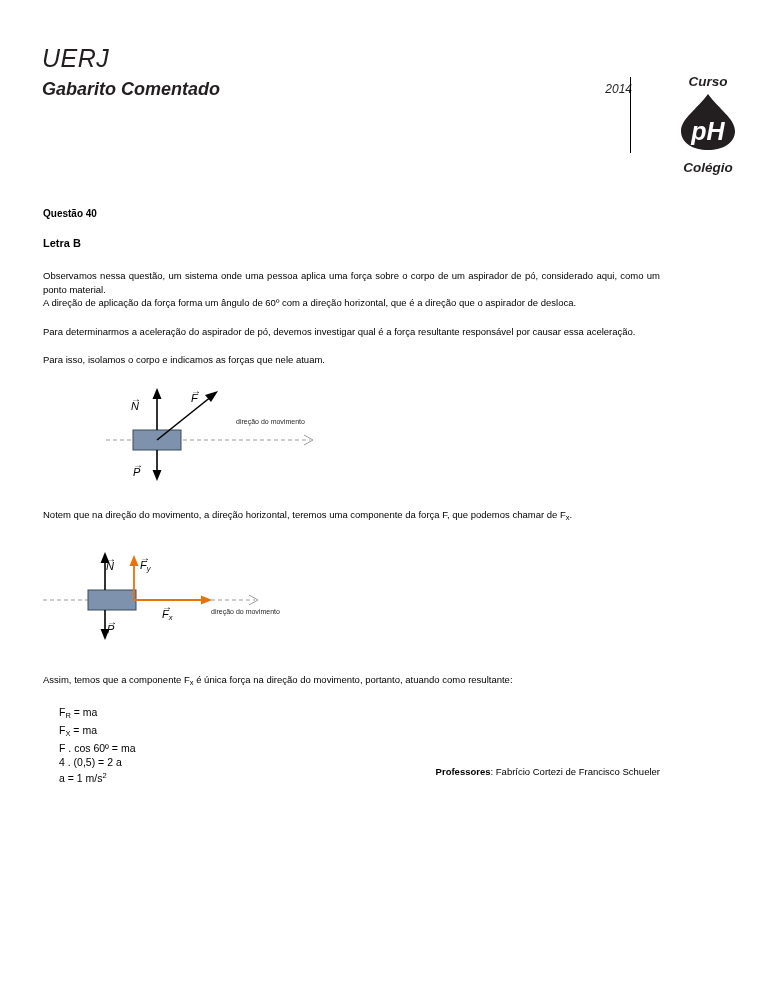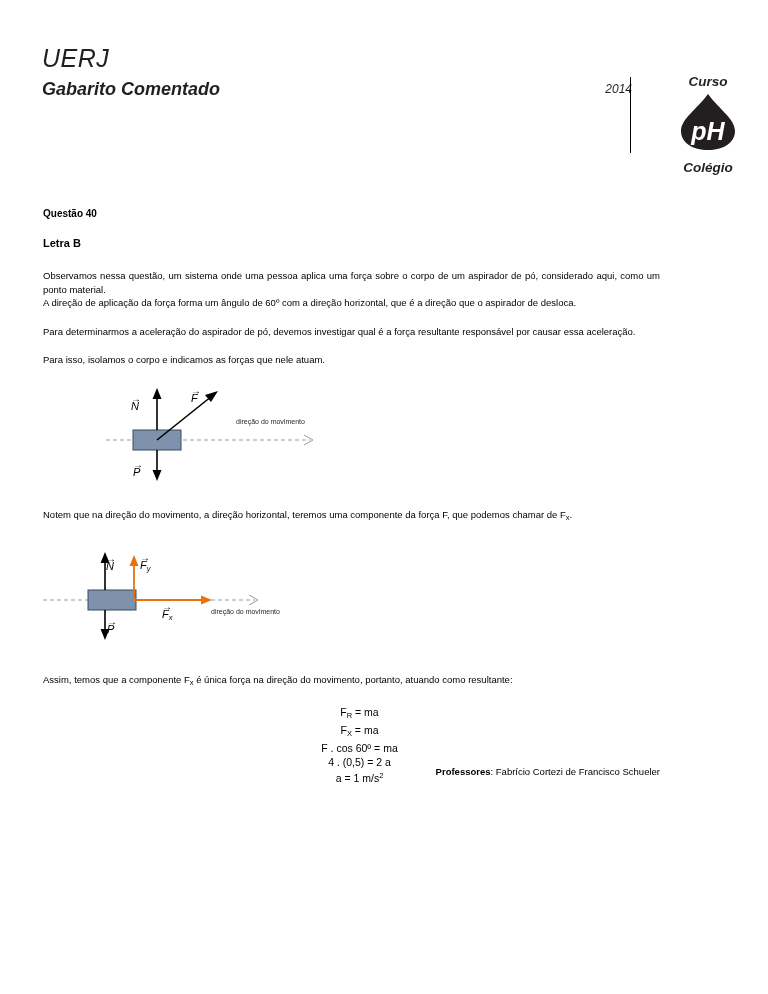--- a/index.html
+++ b/index.html
@@ -140,21 +140,20 @@
     font-size: 11px;
     font-style: italic;
     color: #000;
   }
 
   
   .eqs {
     font-size: 10.5px;
     line-height: 14px;
     margin: 14px 0 0 16px;
-    text-align: center;
   }
   .eqs div { white-space: pre; }
   sub.s { font-size: 7.5px; vertical-align: -2px; }
   sup.s { font-size: 7.5px; vertical-align: 4px; }
 
   .prof {
     position: absolute;
     left: 43px;
     top: 766px;
     width: 617px;

